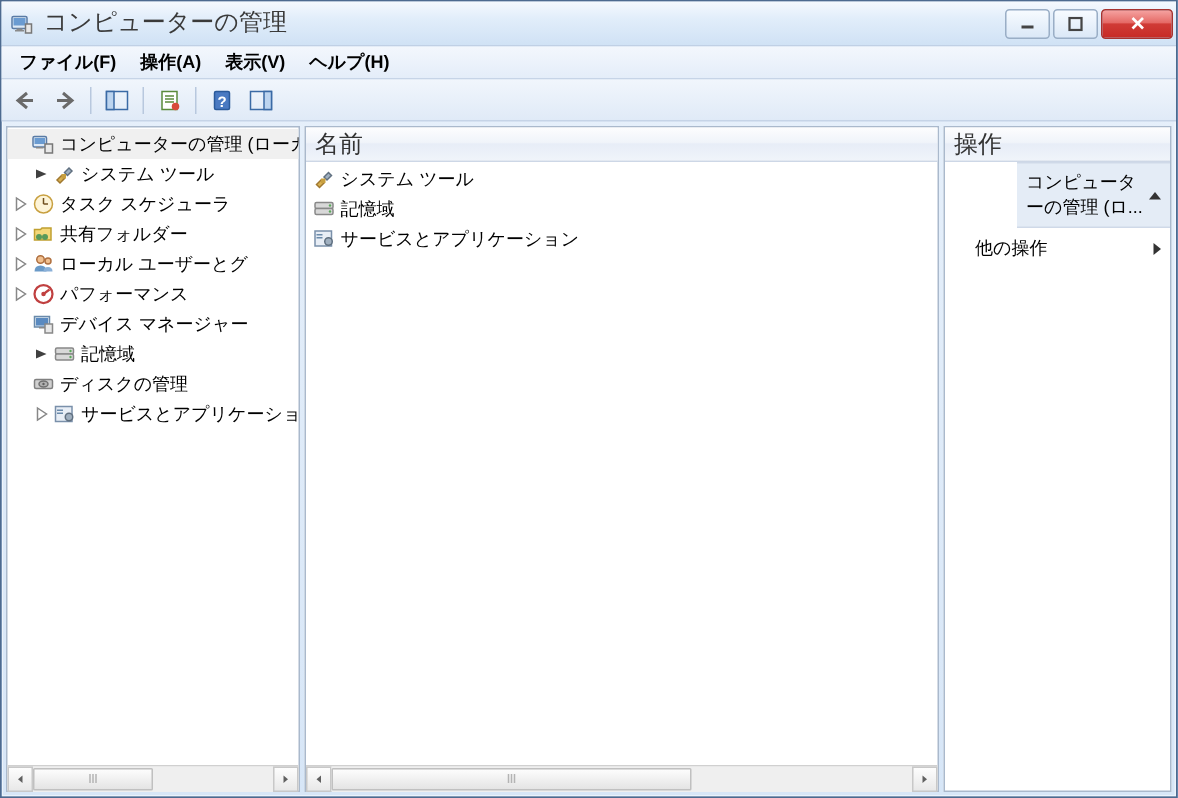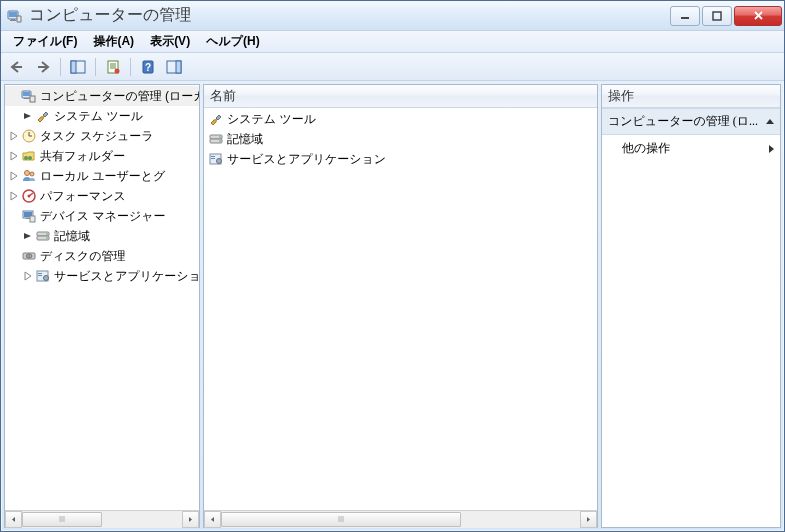--- a/index.html
+++ b/index.html
@@ -98,29 +98,29 @@
 }
 .panel {
   background: #fff;
   border: 1px solid #aab9cc;
   display: flex;
   flex-direction: column;
   min-height: 0;
 }
 .panel.left { width: 196px; }
 .panel.middle { flex: 1; }
-.panel.right { width: 180px; font-family: Liberation Serif, serif; }
+.panel.right { width: 152px; }
 .col-header {
   height: 23px;
   background: linear-gradient(to bottom, #fdfdfe, #f0f4fa 45%, #e7edf7 50%, #f0f4fa 100%);
   border-bottom: 1px solid #cdd7e6;
   display: flex;
   align-items: center;
   padding: 0 6px;
-  font-size: 13px;
+  font-size: 16px;
   color: #333;
 }
 .tree {
   flex: 1;
   overflow: hidden;
   padding: 1px 0;
   white-space: nowrap;
 }
 .tree-row {
   height: 20px;
@@ -172,20 +172,21 @@
 }
 .action-group-header {
   background: #e4ecf6;
   border-bottom: 1px solid #cfd9e8;
   border-top: 1px solid #cfd9e8;
   padding: 4px 6px;
   display: flex;
   align-items: center;
   justify-content: space-between;
   cursor: pointer;
+  margin-left: 48px;
 }
 .action-group-header .arrow-up {
   width: 0; height: 0;
   border-left: 4px solid transparent;
   border-right: 4px solid transparent;
   border-bottom: 5px solid #333;
 }
 .action-item {
   padding: 5px 6px 5px 20px;
   display: flex;

